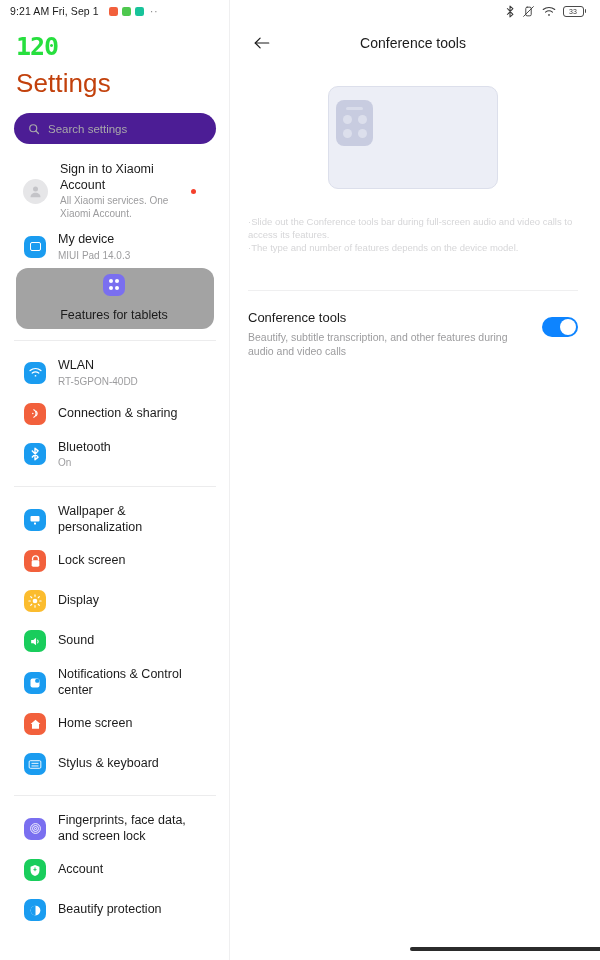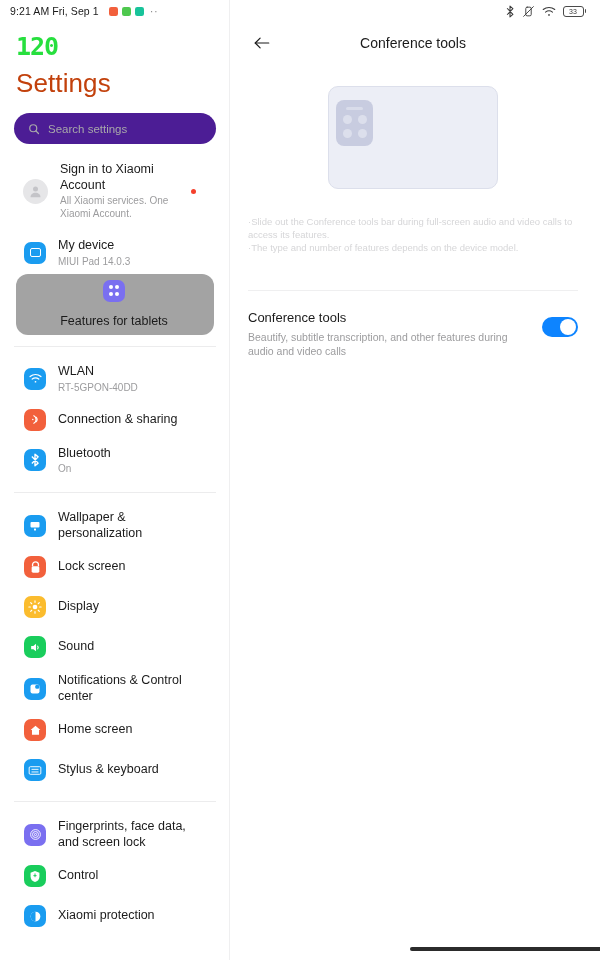--- a/index.html
+++ b/index.html
@@ -218,21 +218,21 @@
             </svg>
           </div>
           <div class="nav-text">
             <span class="nav-label">Sign in to Xiaomi Account</span>
             <span class="nav-sub">All Xiaomi services. One Xiaomi Account.</span>
           </div>
           <span class="reddot"></span>
         </div>
       </div>
 
-      <div class="nav-group" style="margin-top:6px;">
+      <div class="nav-group" style="margin-top:0;">
         <div class="nav-item">
           <div class="nav-icon" style="background:#1a9cf0">
             <span style="width:11px;height:9px;border:1.8px solid #fff;border-radius:2px;display:block;"></span>
           </div>
           <div class="nav-text">
             <span class="nav-label">My device</span>
             <span class="nav-sub">MIUI Pad 14.0.3</span>
           </div>
         </div>
         <div class="nav-item selected">
@@ -396,32 +396,32 @@
           </div>
         </div>
         <div class="nav-item">
           <div class="nav-icon" style="background:#19cd5c">
             <svg width="12" height="13" viewBox="0 0 20 22" fill="#fff">
               <path d="M10 1.5 2.5 4.5v7c0 4.5 3.2 7.8 7.5 9 4.3-1.2 7.5-4.5 7.5-9v-7z"></path>
               <path d="M10 6.5v5M8 9.5h4" stroke="#19cd5c" stroke-width="1.6" stroke-linecap="round"></path>
             </svg>
           </div>
           <div class="nav-text">
-            <span class="nav-label">Control</span>
+            <span class="nav-label">Account</span>
           </div>
         </div>
         <div class="nav-item">
           <div class="nav-icon" style="background:#1a9cf0">
             <svg width="13" height="13" viewBox="0 0 24 24" fill="#fff">
               <circle cx="12" cy="12" r="9"></circle>
                 <path d="M12 3a9 9 0 0 0 0 18z" fill="#1a9cf0"></path>
             </svg>
           </div>
           <div class="nav-text">
-            <span class="nav-label">Xiaomi protection</span>
+            <span class="nav-label">Beautify protection</span>
           </div>
         </div>
       </div>
 
     </div>
     <div class="vsep"></div>
   </div>
 
   <div class="content">
 

